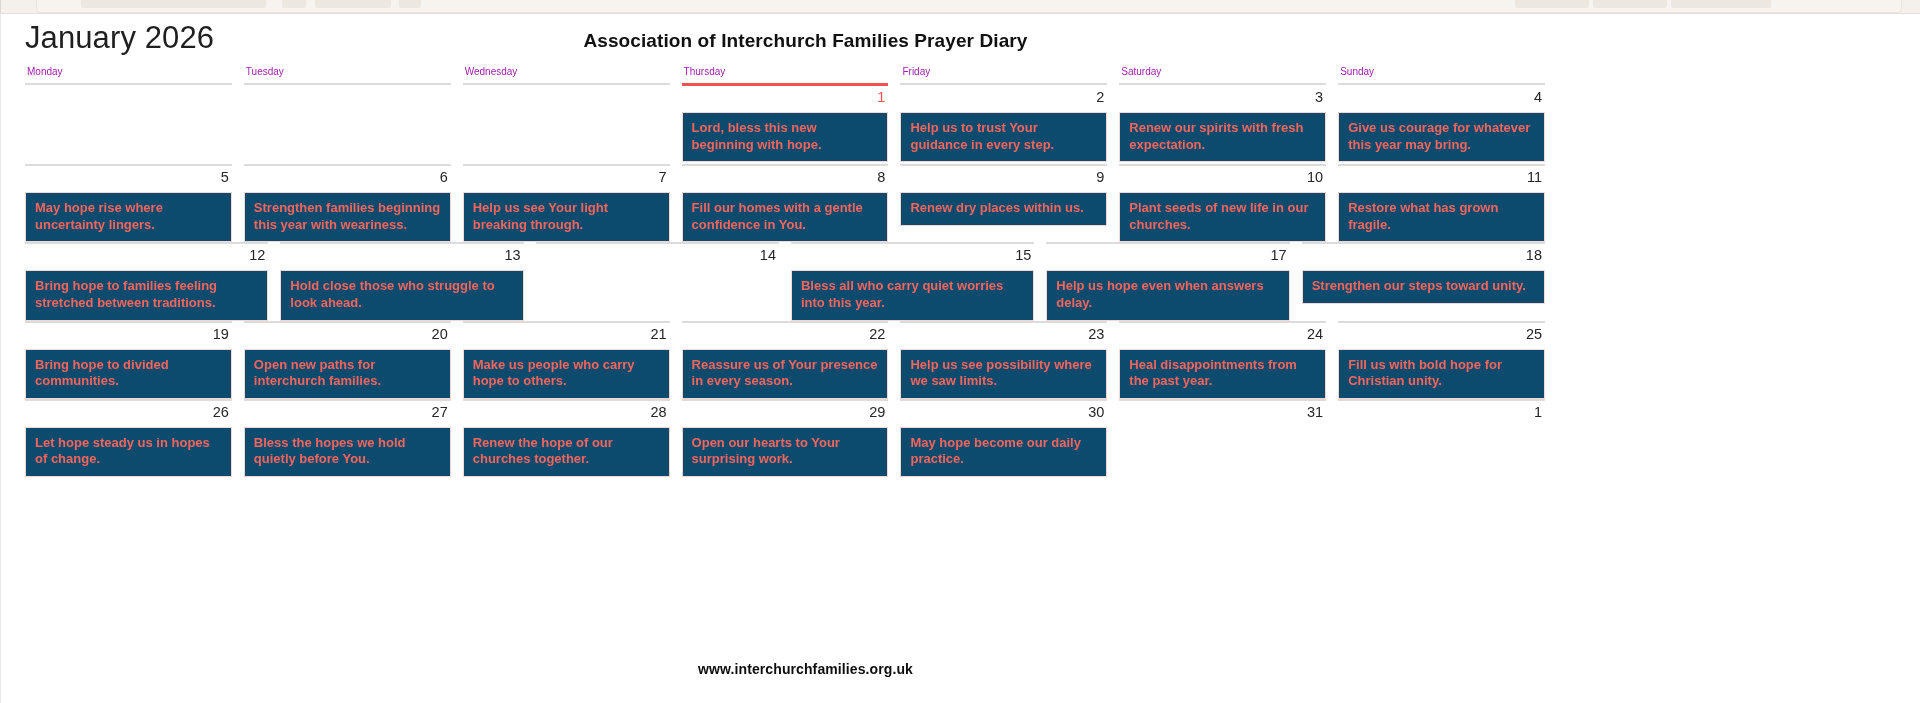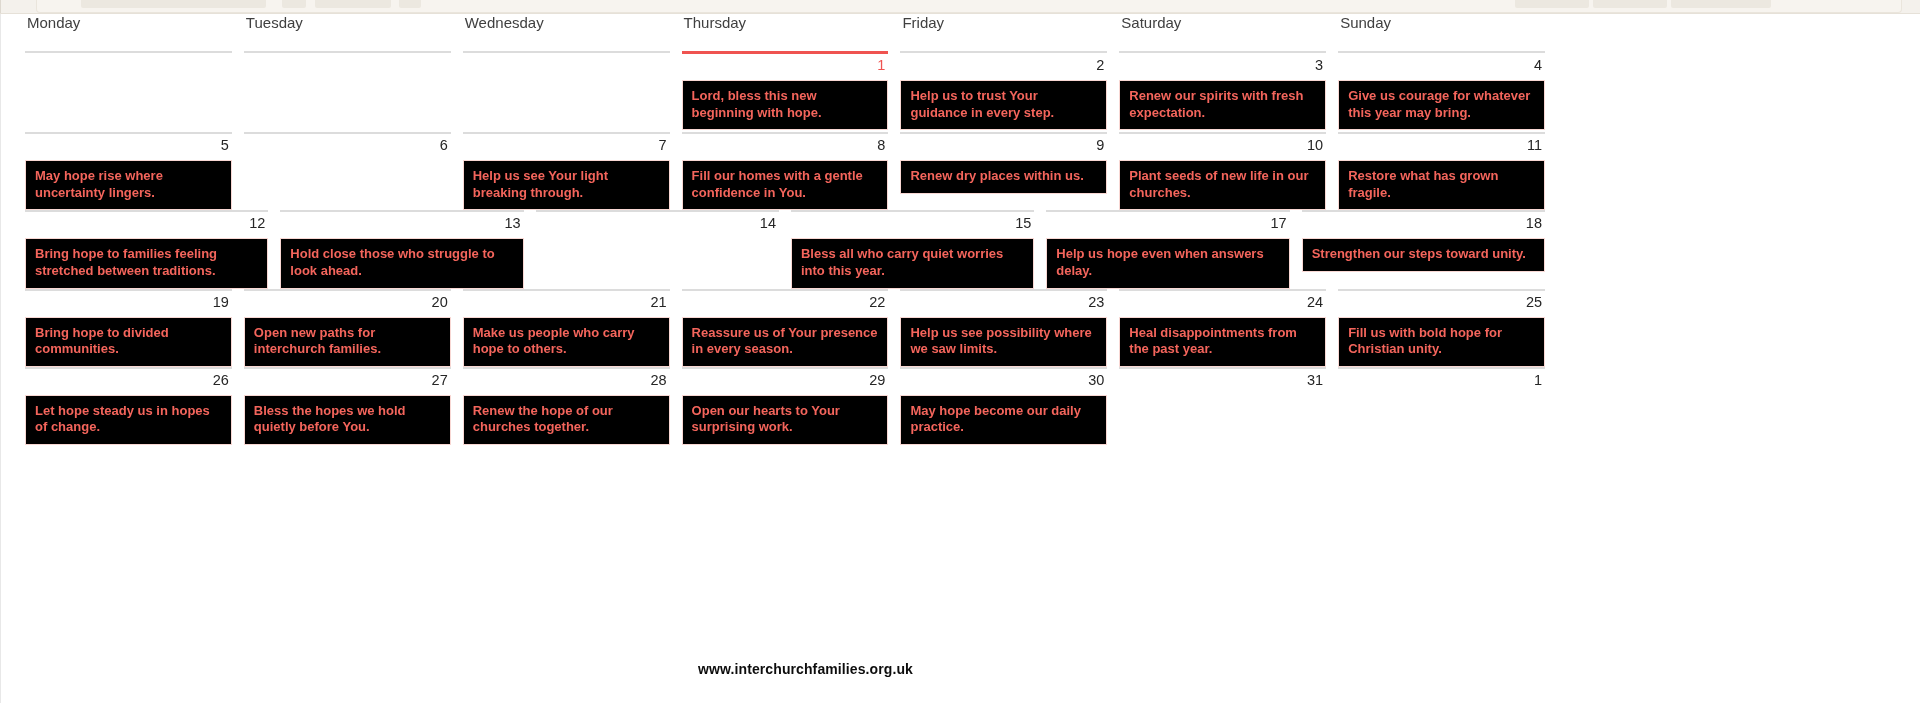--- a/index.html
+++ b/index.html
@@ -82,24 +82,24 @@
     flex: 1 1 0;
     min-width: 0;
     padding-right: 12px;
     position: relative;
   }
   .daycol:last-child { padding-right: 0; }
 
   
   .dow-row .daycol { padding-bottom: 0; }
   .dow-label {
-    font-size: 15px;
-    color: #404040;
+    font-size: 10px;
+    color: #a21caf;
     font-weight: 400;
-    padding: 0 0 20px 2px;
+    padding: 0 0 6px 2px;
     white-space: nowrap;
   }
   .dow-rule {
     height: 2px;
     background: #dcdcdc;
   }
   .dow-rule.today {
     background: #ef5350;
     height: 3px;
   }
@@ -121,21 +121,21 @@
     text-align: right;
     font-size: 14.5px;
     color: #262626;
     padding: 4px 3px 5px 0;
     line-height: 1.1;
     height: 26px;
   }
   .daynum.today { color: #ef5350; }
 
   .entry {
-    background: #000000;
+    background: #0c4a6e;
     border: 1px solid #f8d7d3;
     color: #f4655c;
     font-size: 13px;
     font-weight: bold;
     line-height: 1.28;
     padding: 7px 9px 8px 9px;
     min-height: 30px;
   }
   .entry.empty {
     background: transparent;
@@ -169,20 +169,24 @@
     <div class="tb-chip" style="left:278px;width:76px;"></div>
     <div class="tb-chip" style="left:362px;width:22px;"></div>
     <div class="tb-chip" style="left:1478px;width:74px;"></div>
     <div class="tb-chip" style="left:1556px;width:74px;"></div>
     <div class="tb-chip" style="left:1634px;width:100px;"></div>
   </div>
 </div>
 
 <div class="page">
 
+  <div class="cal-header">
+    <div class="month-title">January 2026</div>
+    <div class="diary-title">Association of Interchurch Families Prayer Diary</div>
+  </div>
 
   <div class="grid">
     <div class="week dow-row" id="dow-row">
         <div class="daycol">
           <div class="dow-label">Monday</div>
           <div class="dow-rule"></div>
         </div>
         <div class="daycol">
           <div class="dow-label">Tuesday</div>
           <div class="dow-rule"></div>
@@ -241,20 +245,21 @@
         </div>
         <div class="week week-body">
           <div class="daycell">
             <div class="cell-rule"></div>
             <div class="daynum">5</div>
             <div class="entry">May hope rise where uncertainty lingers.</div>
           </div>
           <div class="daycell">
             <div class="cell-rule"></div>
             <div class="daynum">6</div>
+            <div class="entry">Strengthen families beginning this year with weariness.</div>
           </div>
           <div class="daycell">
             <div class="cell-rule"></div>
             <div class="daynum">7</div>
             <div class="entry">Help us see Your light breaking through.</div>
           </div>
           <div class="daycell">
             <div class="cell-rule"></div>
             <div class="daynum">8</div>
             <div class="entry">Fill our homes with a gentle confidence in You.</div>

